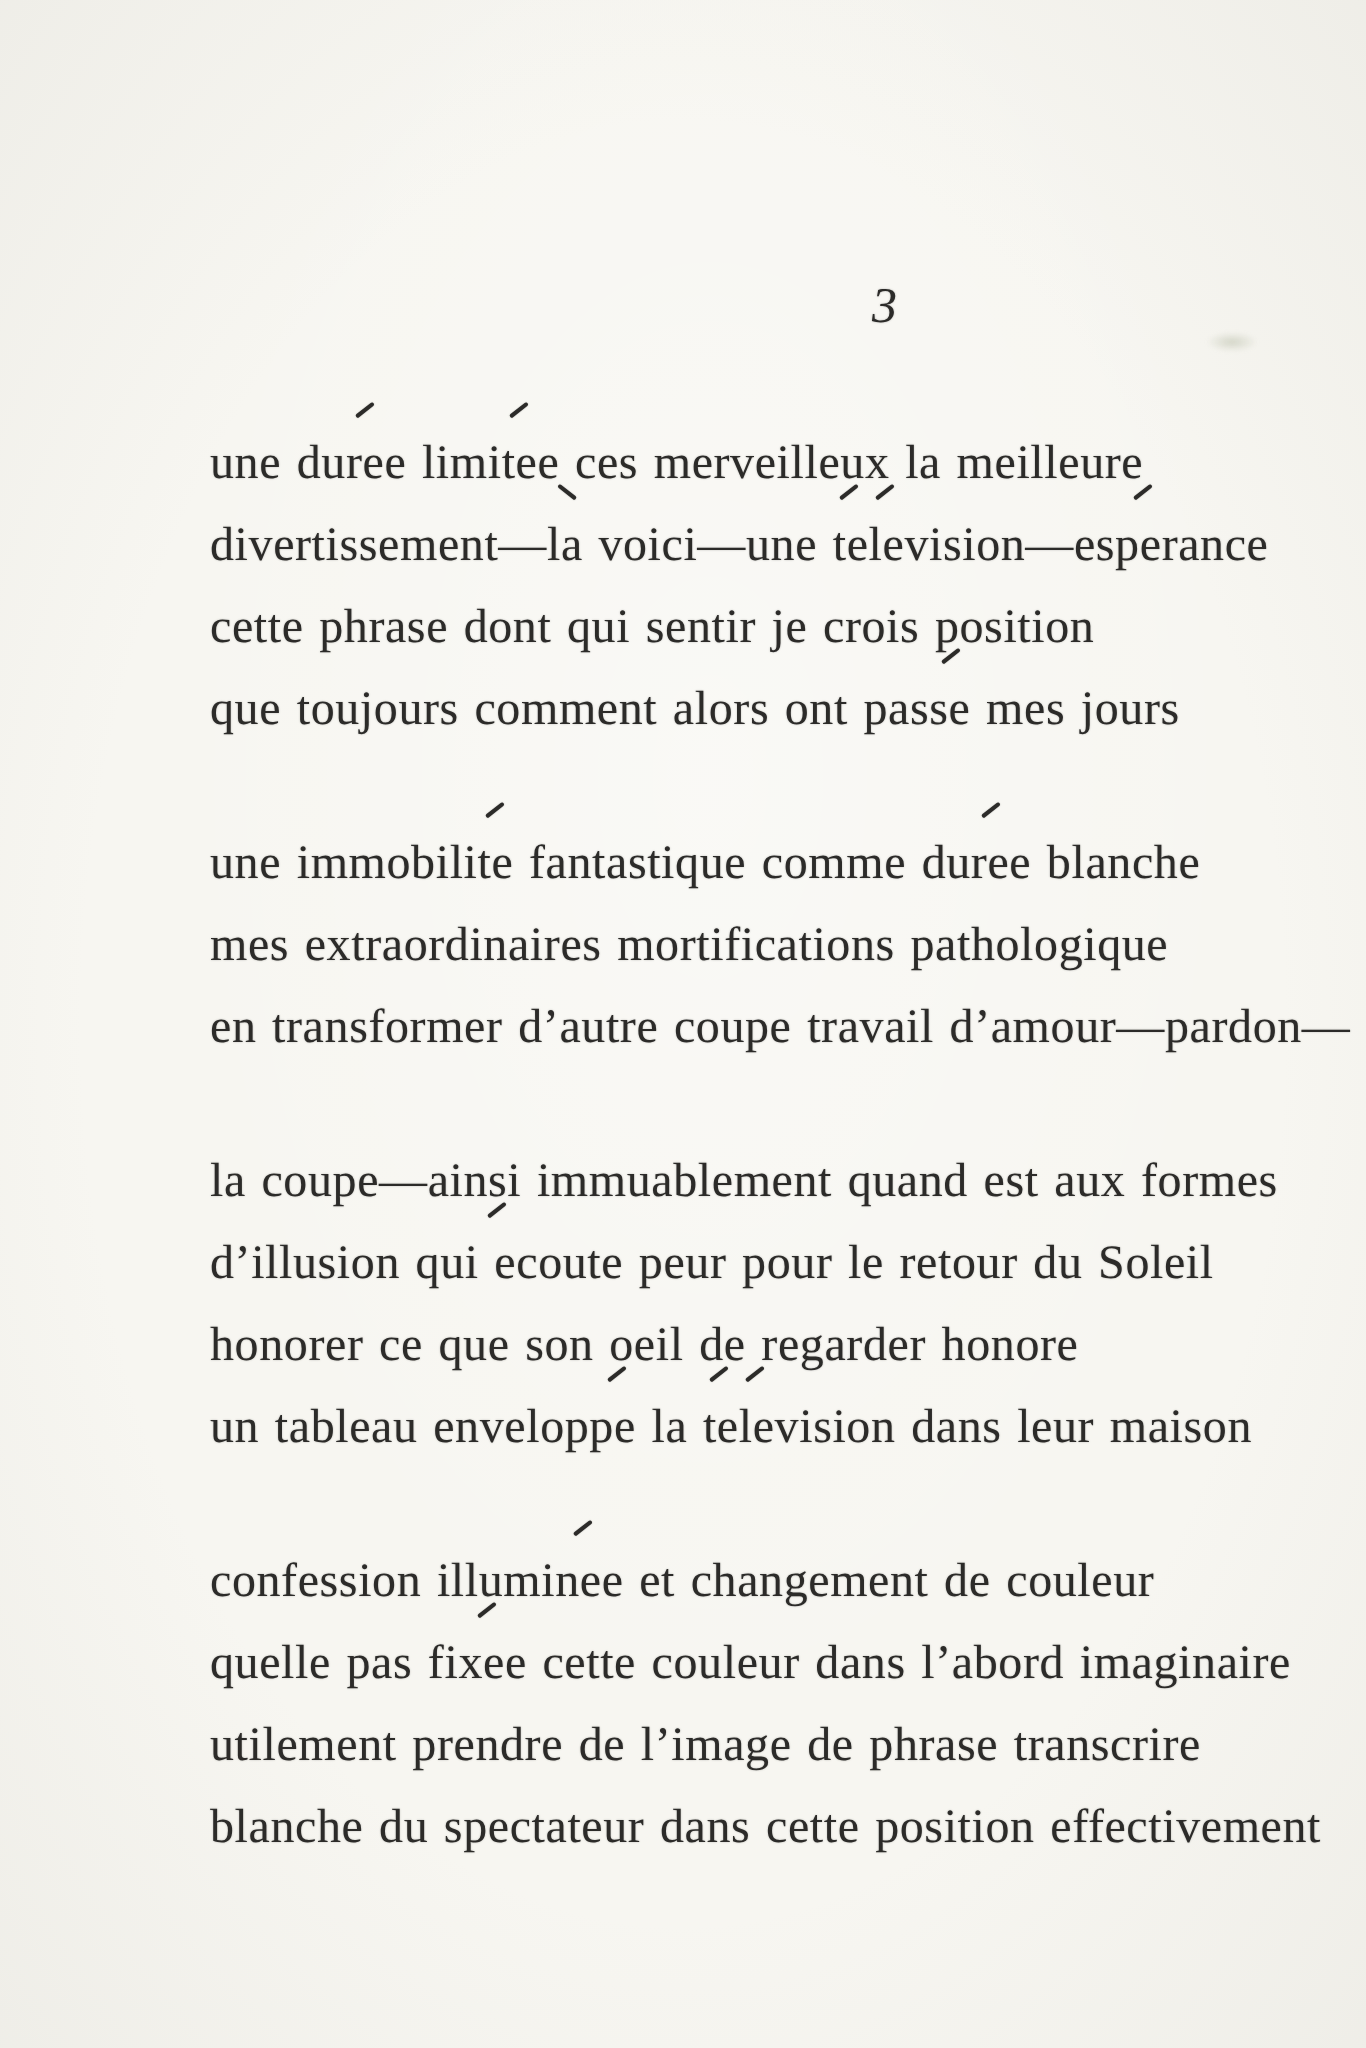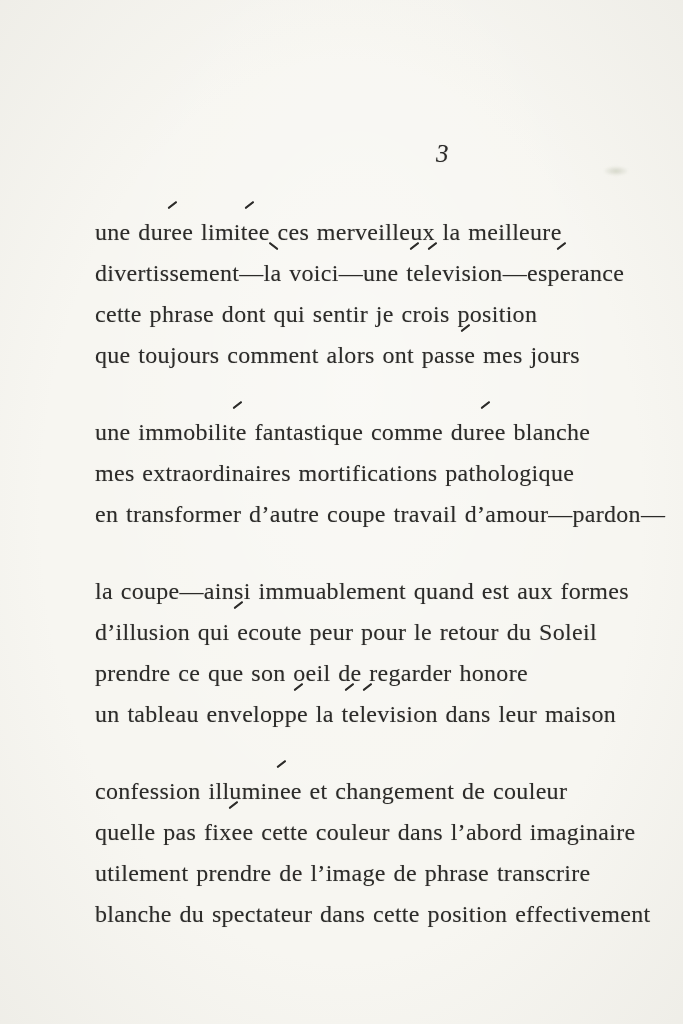--- a/index.html
+++ b/index.html
@@ -43,20 +43,21 @@
     word-spacing: 1.5px;
     text-shadow: 0 0 1px rgba(44,43,41,0.30);
   }
   .stanza {
     margin: 0 0 36px 0;
   }
   .line {
     height: 41px;
     line-height: 41px;
     white-space: nowrap;
+    margin-left: 10px;
   }
   
   .ac { position: relative; display: inline-block; }
   .mk {
     position: absolute;
     width: 11px;
     height: 2.2px;
     background: #2c2b29;
     border-radius: 1px;
     box-shadow: 0 0 0.6px rgba(44,43,41,0.5);
@@ -93,21 +94,21 @@
       <div class="line">que toujours comment alors ont pass<span class="ac">e<span class="mk a"></span></span> mes jours</div>
     </div>
     <div class="stanza">
       <div class="line">une immobilit<span class="ac">e<span class="mk a"></span></span> fantastique comme dur<span class="ac">e<span class="mk a"></span></span>e blanche</div>
       <div class="line">mes extraordinaires mortifications pathologique</div>
       <div class="line">en transformer d’autre coupe travail d’amour—pardon—</div>
     </div>
     <div class="stanza">
       <div class="line">la coupe—ainsi immuablement quand est aux formes</div>
       <div class="line">d’illusion qui <span class="ac">e<span class="mk a"></span></span>coute peur pour le retour du Soleil</div>
-      <div class="line">prendre ce que son oeil de regarder honore</div>
+      <div class="line">honorer ce que son oeil de regarder honore</div>
       <div class="line">un tableau envelopp<span class="ac">e<span class="mk a"></span></span> la t<span class="ac">e<span class="mk a"></span></span>l<span class="ac">e<span class="mk a"></span></span>vision dans leur maison</div>
     </div>
     <div class="stanza">
       <div class="line">confession illumin<span class="ac">e<span class="mk a"></span></span>e et changement de couleur</div>
       <div class="line">quelle pas fix<span class="ac">e<span class="mk a"></span></span>e cette couleur dans l’abord imaginaire</div>
       <div class="line">utilement prendre de l’image de phrase transcrire</div>
       <div class="line">blanche du spectateur dans cette position effectivement</div>
     </div>
   </div>
 

